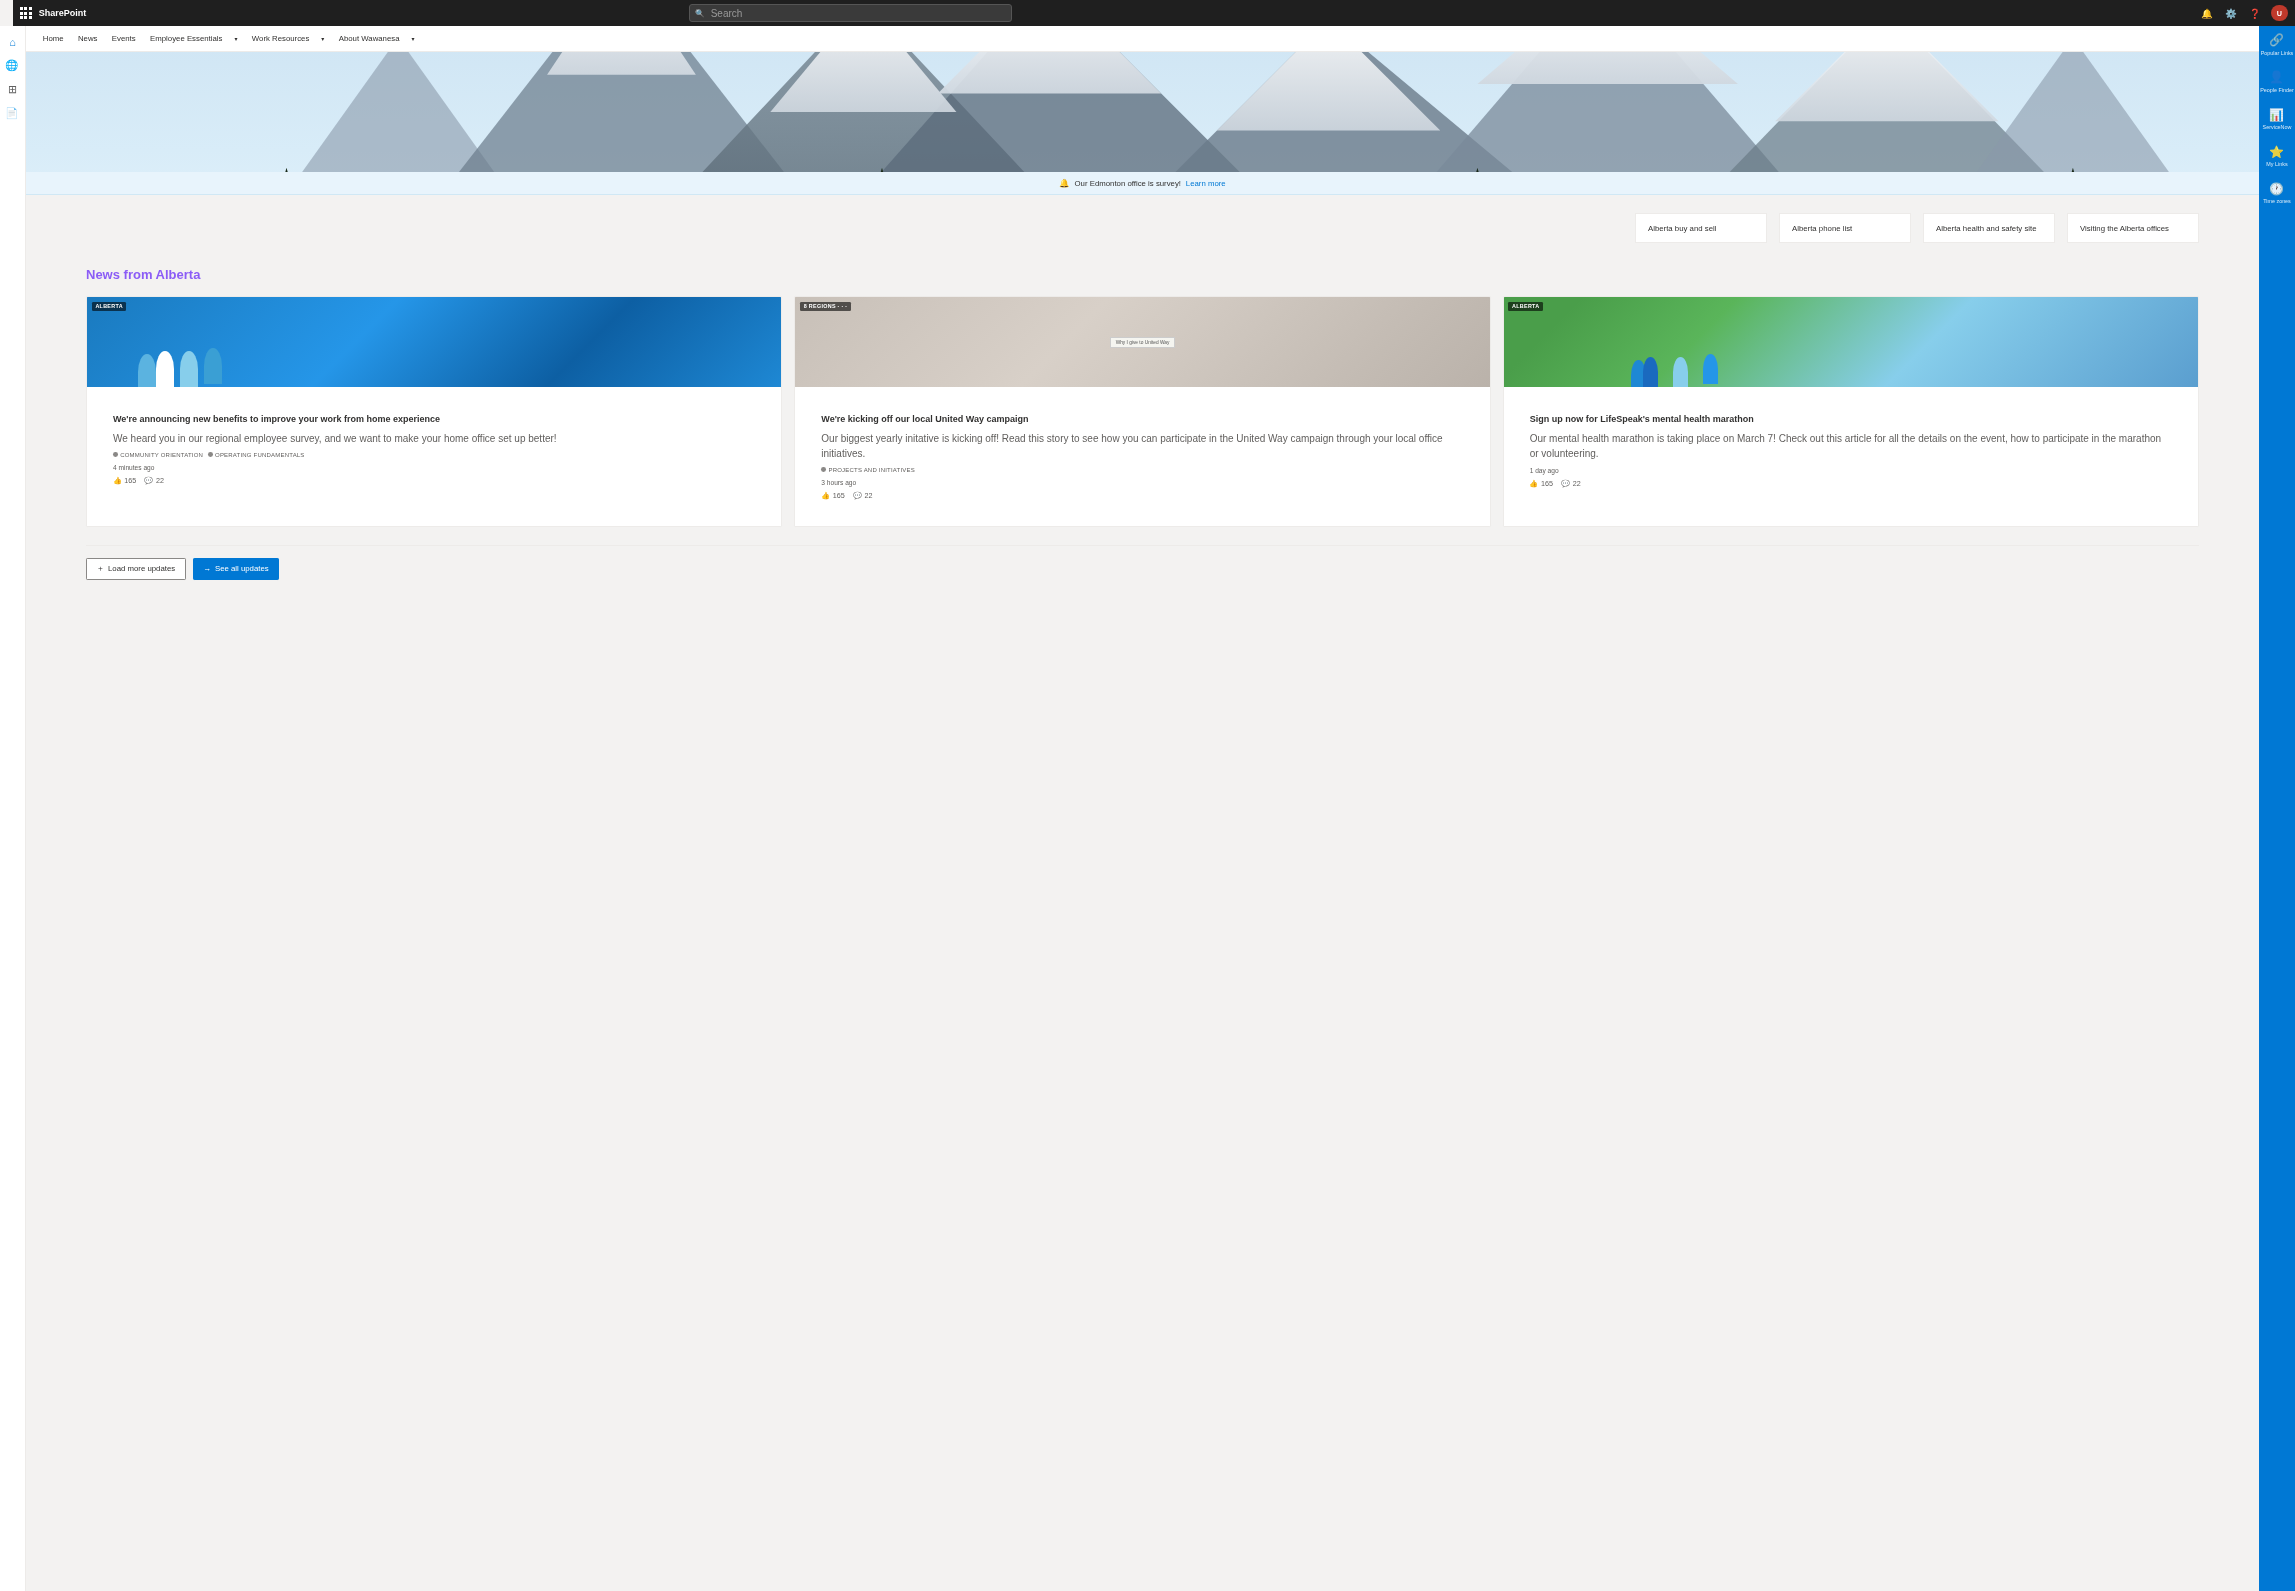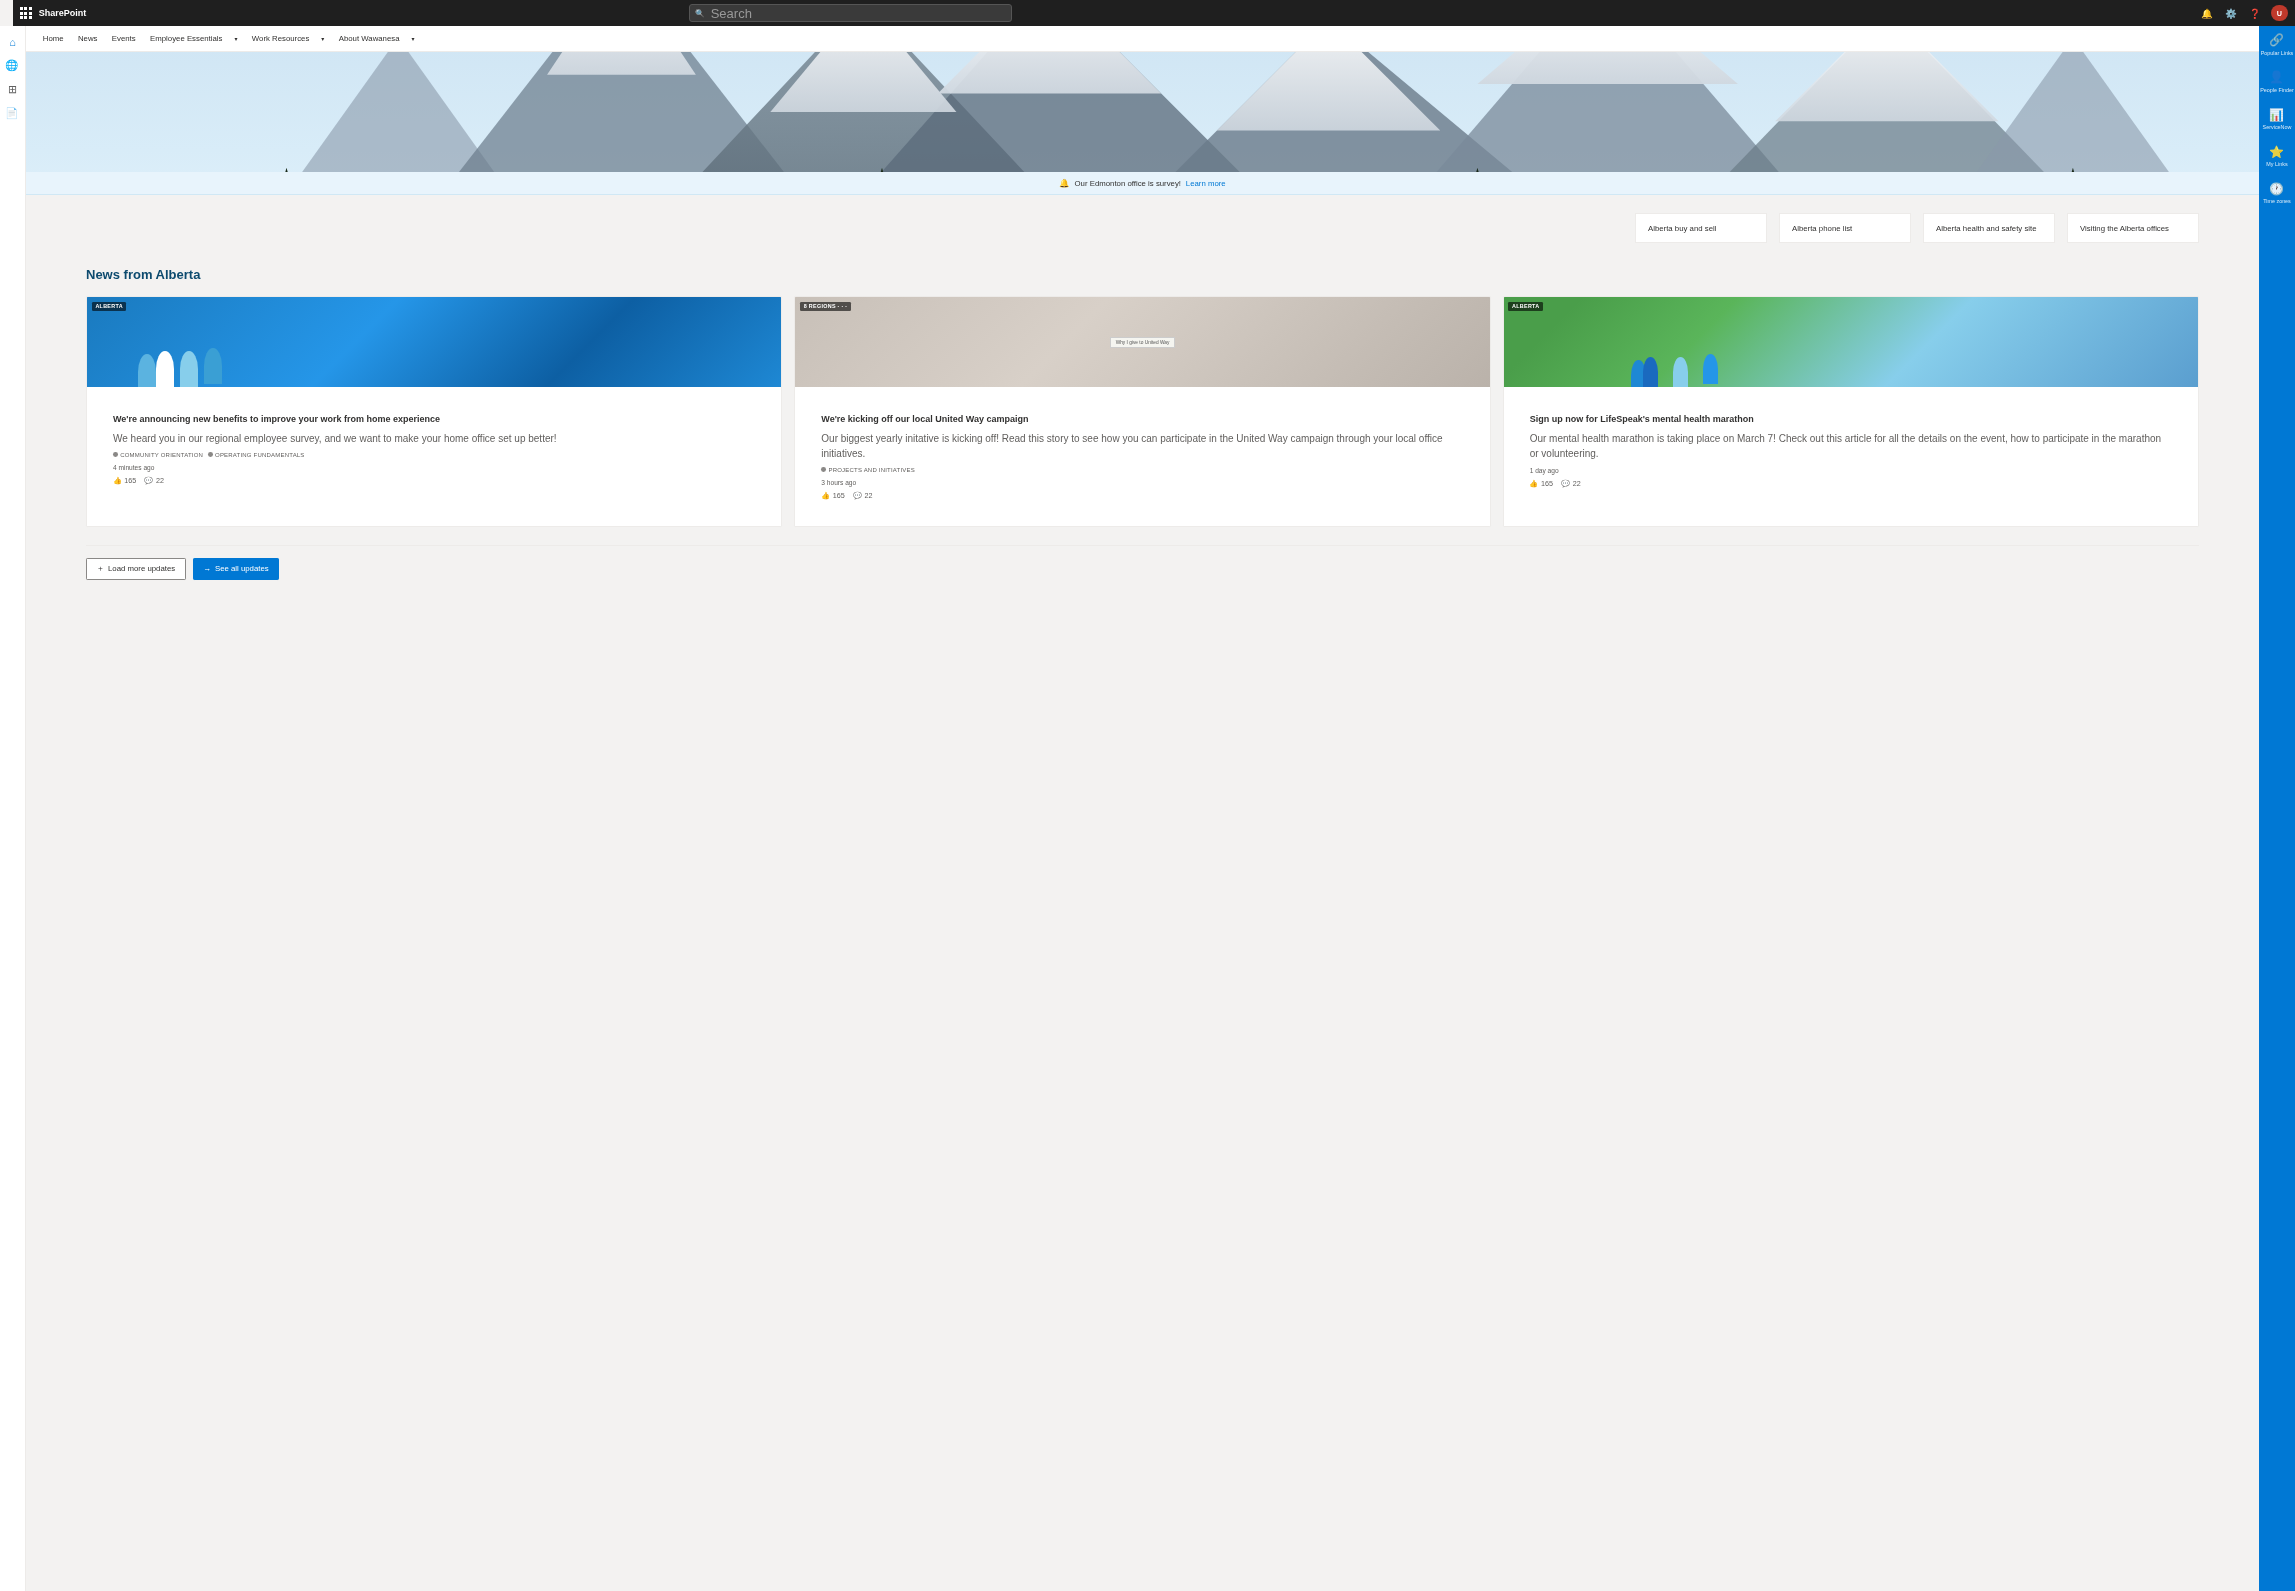--- a/index.html
+++ b/index.html
@@ -41,21 +41,21 @@
       position: relative;
     }
     .search-bar input {
       width: 100%;
       height: 18px;
       background: #3a3a3a;
       border: 0.6px solid #555;
       border-radius: 3px;
       color: #ccc;
       padding: 0 6px 0 20.3px;
-      font-size: 13px;
+      font-size: 10px;
       outline: none;
     }
     .search-bar input::placeholder { color: #999; }
     .search-icon-top {
       position: absolute;
       left: 6px;
       top: 50%;
       transform: translateY(-50%);
       color: #999;
       font-size: 7.8px;
@@ -247,21 +247,21 @@
       max-width: 132px;
       display: flex;
       align-items: center;
     }
 
     
     .news-section { margin-top: 6px; }
     .news-section h2 {
       font-size: 13px;
       font-weight: 600;
-      color: #0c4a6e;
+      color: #8b5cf6;
       margin-bottom: 14.3px;
     }
 
     
     .news-cards {
       display: grid;
       grid-template-columns: repeat(3, 1fr);
       gap: 12px;
       margin-bottom: 18px;
     }

